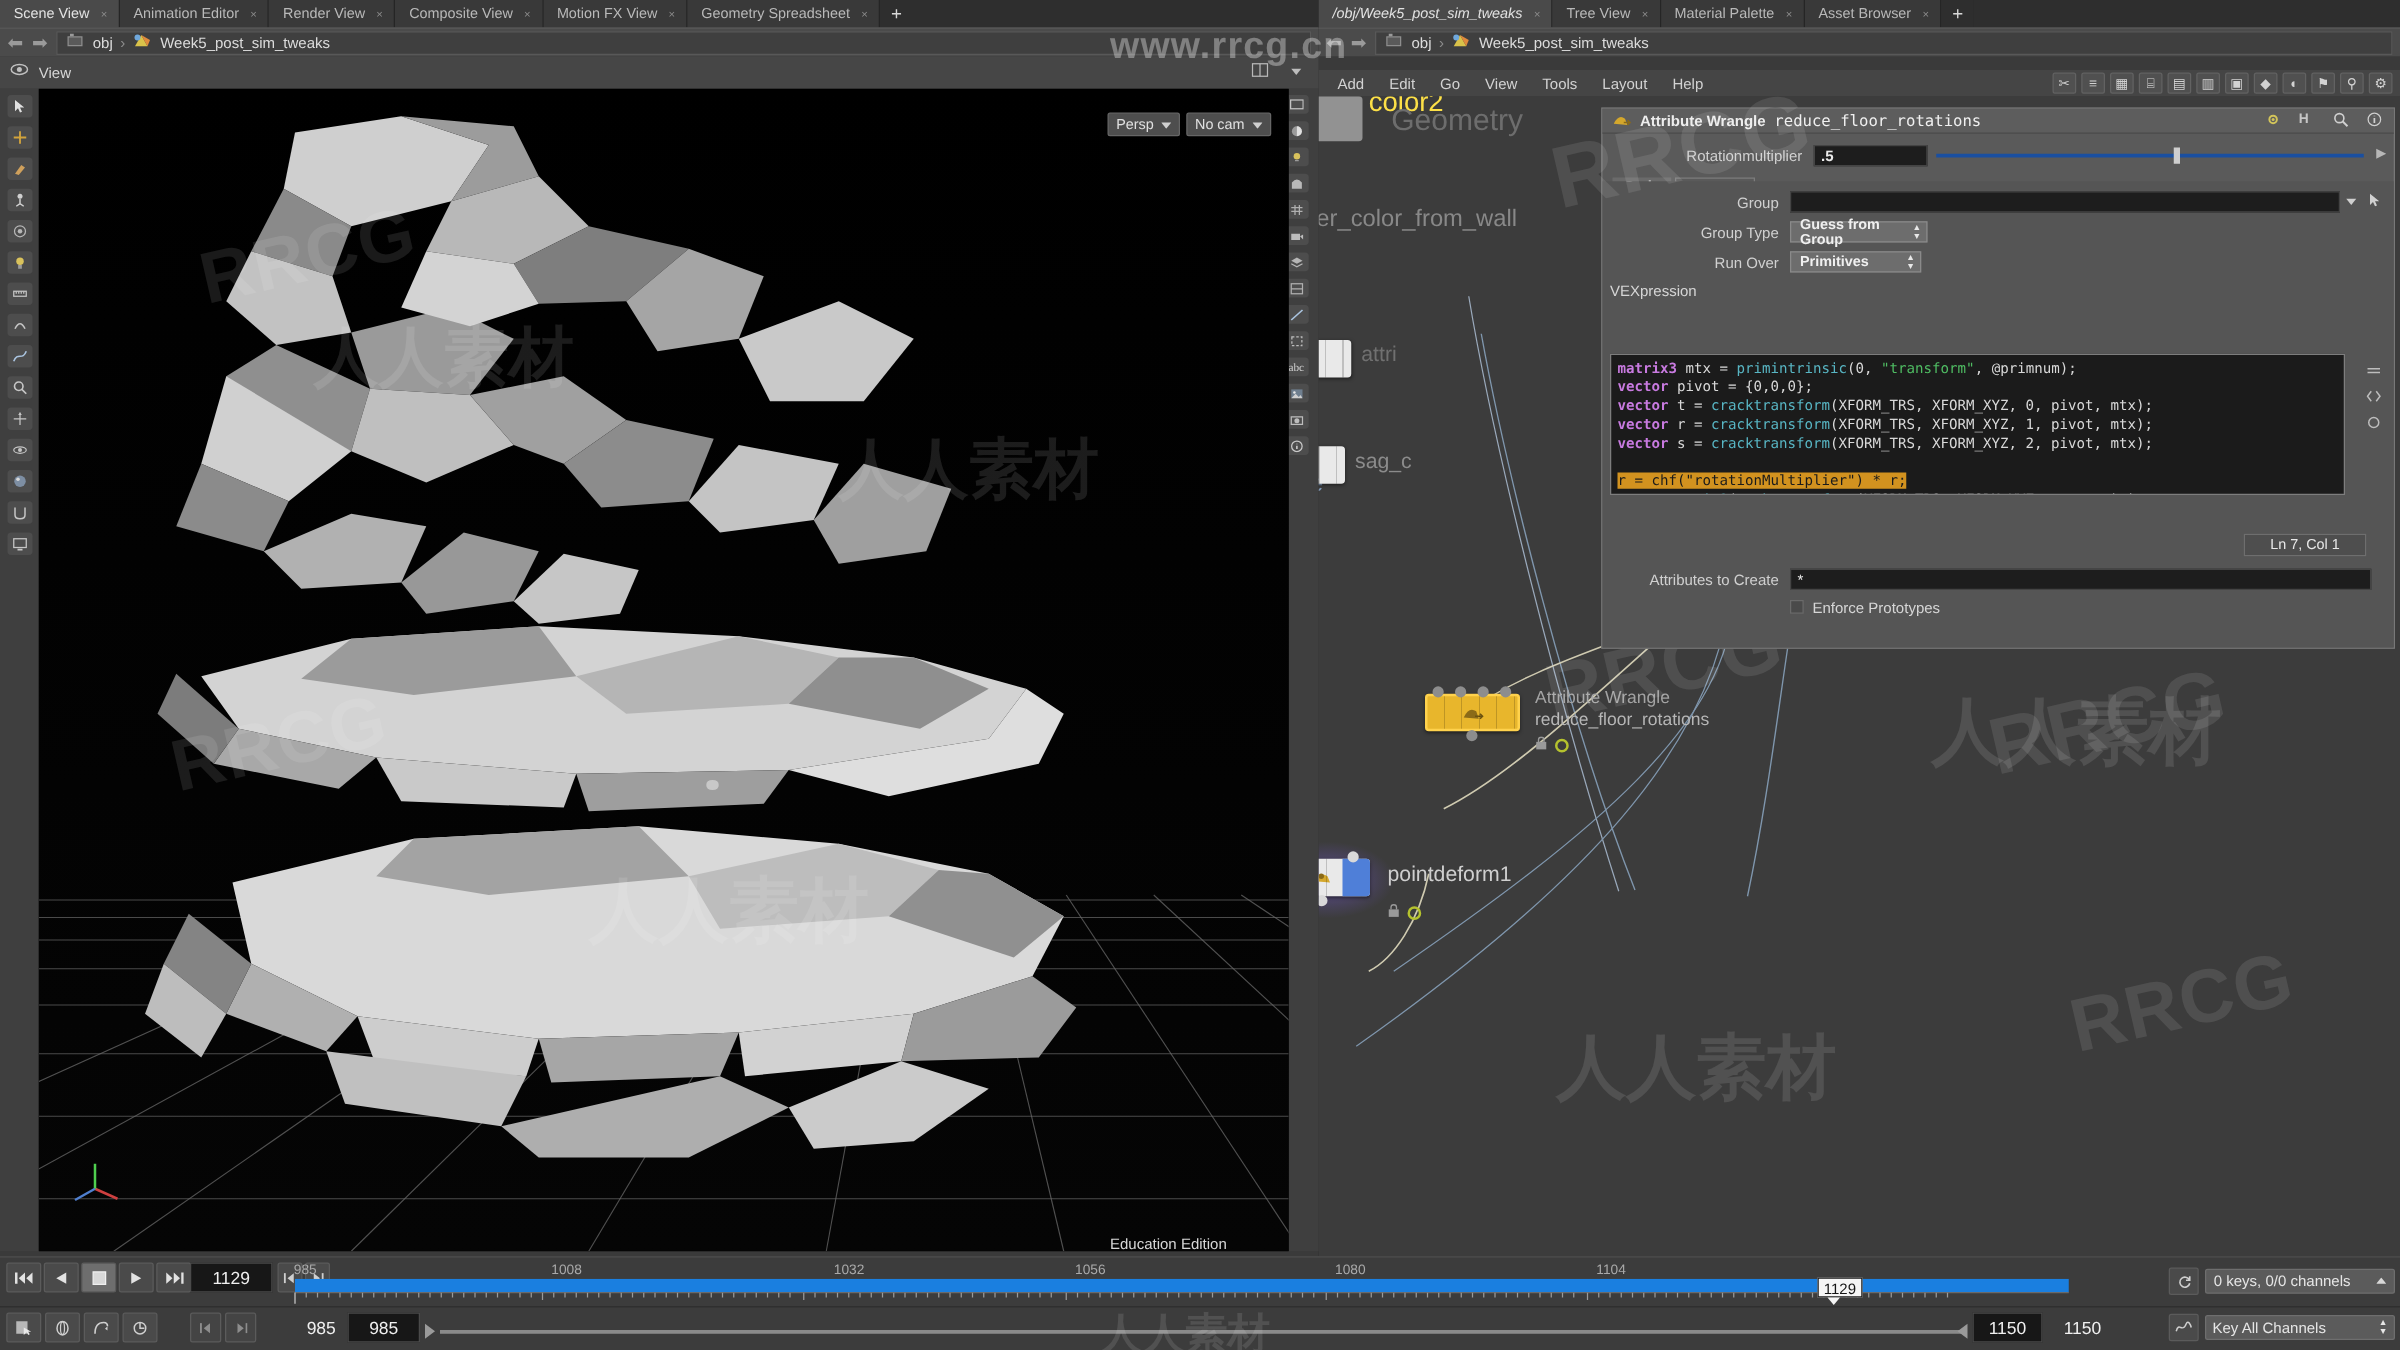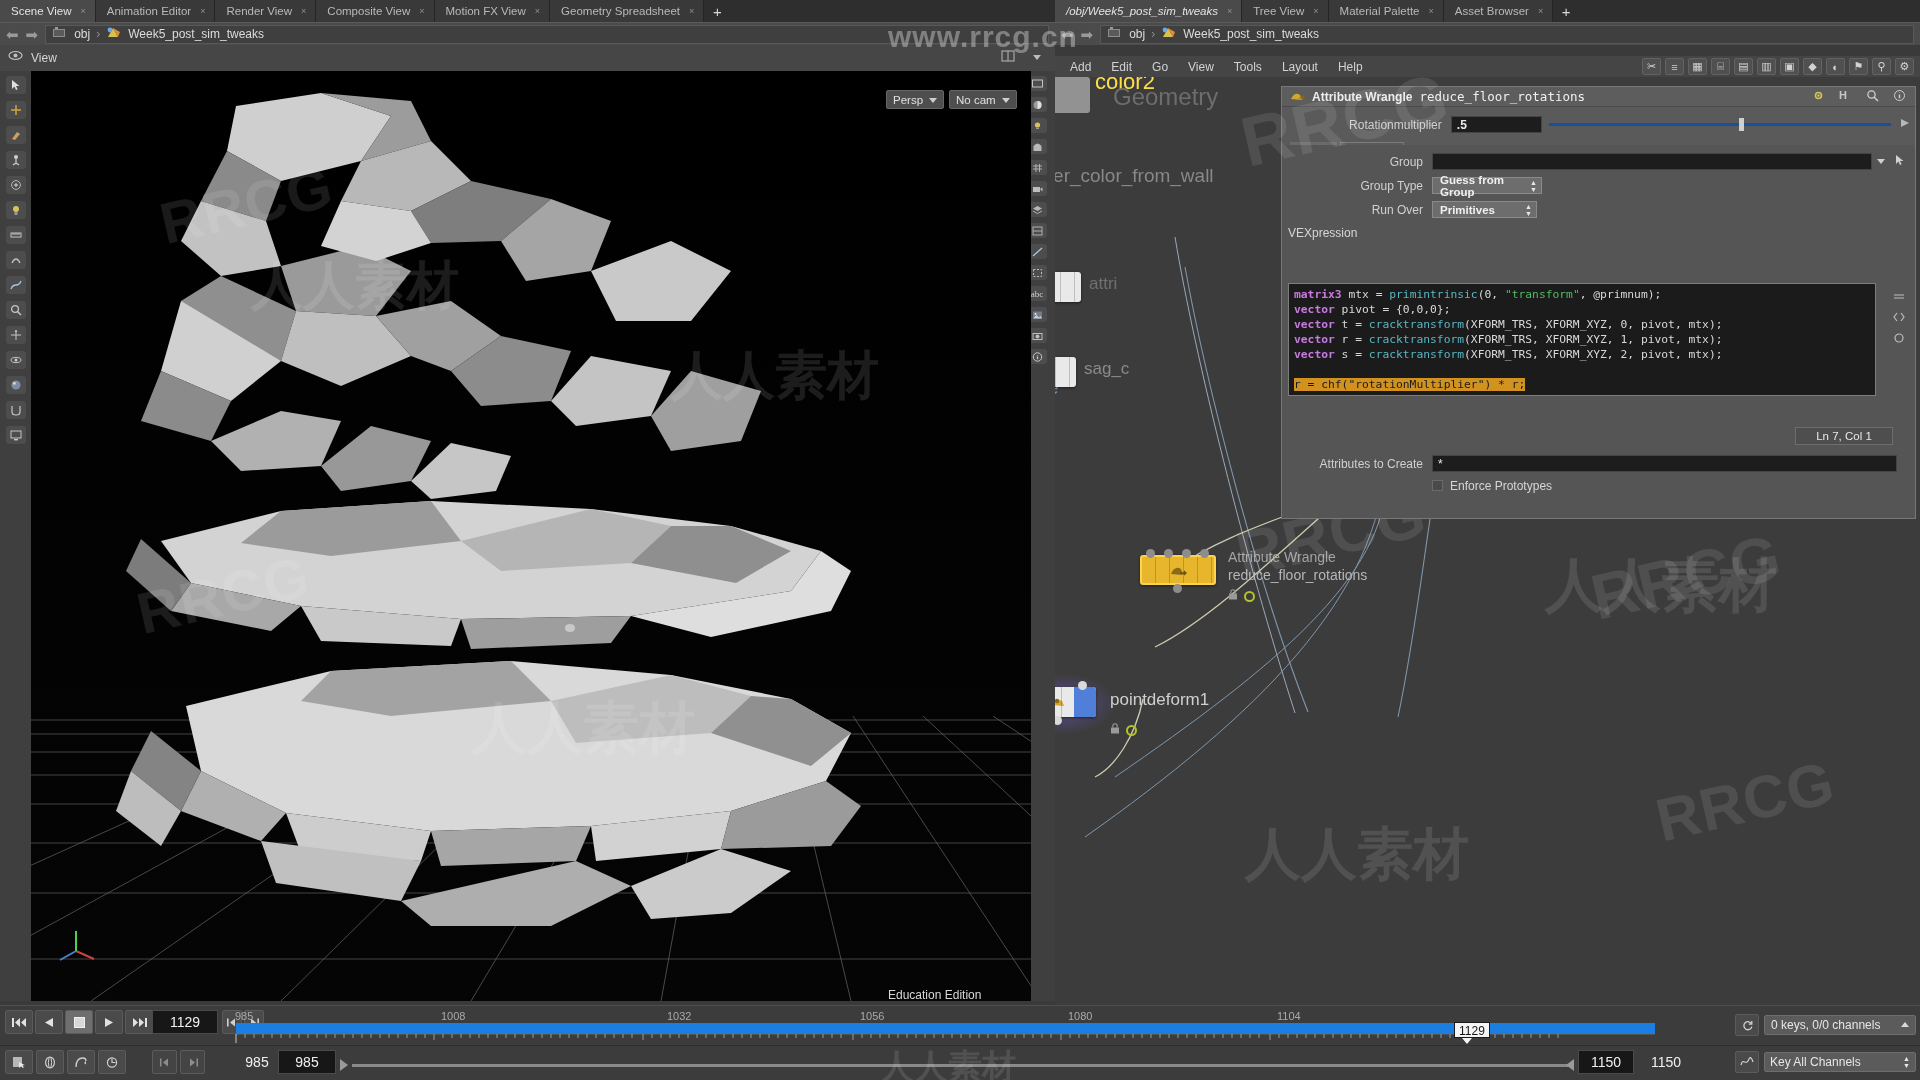--- a/index.html
+++ b/index.html
@@ -16,21 +16,21 @@
   .tab.active{ background:#4a4a4a; color:#e2e2e2; }
   .tab .x{ font-size:9px; color:#8e8e8e; }
   .tab.italic{ font-style:italic; }
   .addtab{ display:flex; align-items:center; justify-content:center; width:26px;
            color:#d8d8d8; font-size:15px; background:#2e2e2e; }
 
   .crumbbar{ display:flex; align-items:center; height:23px; background:#4b4b4b;
              border-top:1px solid #5a5a5a; gap:7px; padding-left:6px; }
   .navarrow{ color:#9a9a9a; font-size:15px; line-height:1; }
   .crumbfield{ display:flex; align-items:center; gap:6px; flex:1; height:19px;
-               background:#3f3f3f; border:1px solid #585858; padding-left:6px; }
+               background:#3f3f3f; border:1px solid #585858; padding-left:6px;text-align:right; }
   .crumbfield .sep{ color:#8c8c8c; }
   .crumbtxt{ color:#dcdcdc; font-size:12px; }
 
   .menubar{ display:flex; align-items:center; height:21px; gap:2px; padding-left:6px;
             background:#454545; }
   .menubar span{ padding:1px 9px; font-size:12px; color:#d2d2d2; }
 
   .icobox{ width:16px; height:16px; display:inline-block; position:relative; }
 
   

